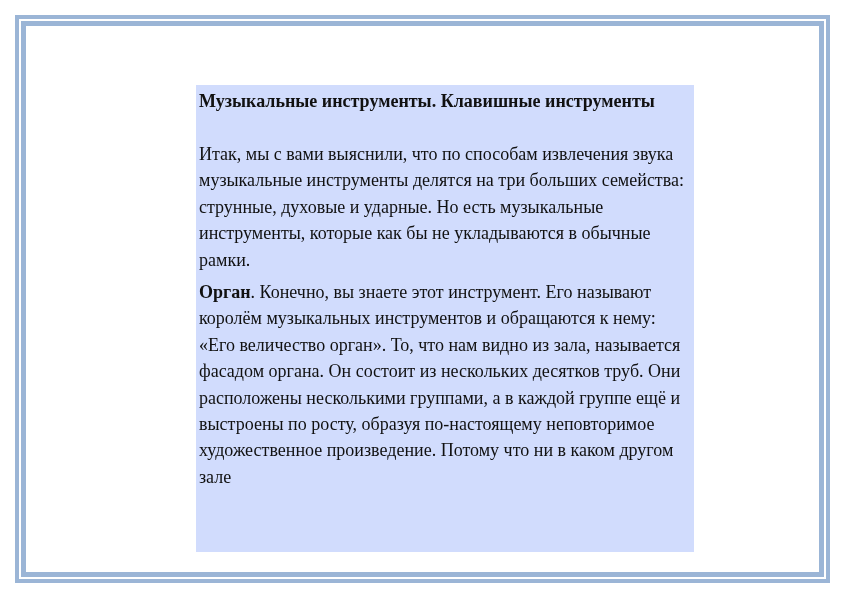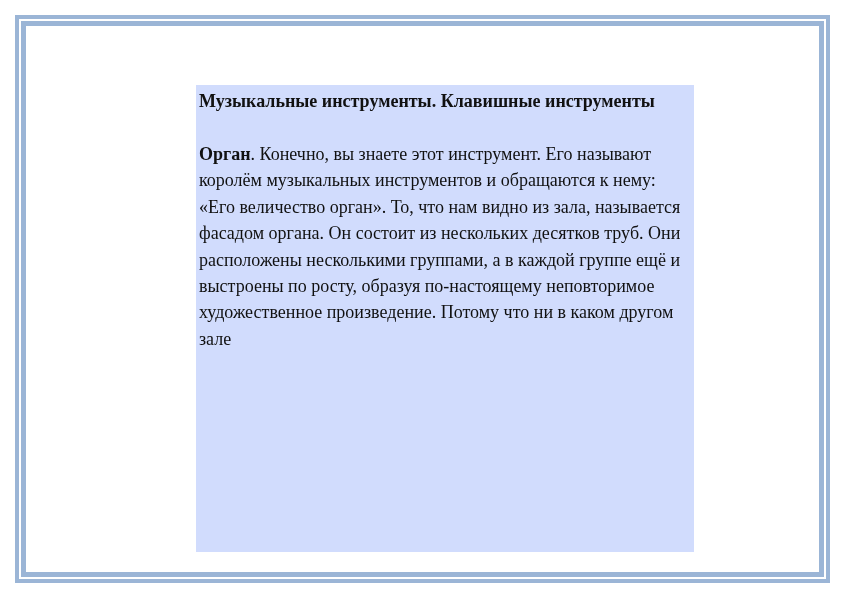--- a/index.html
+++ b/index.html
@@ -62,14 +62,15 @@
     }
   </style>
 </head>
 <body>
 
 <div class="frame-outer"></div>
 <div class="frame-inner"></div>
 
 <div class="text-panel">
   <div class="title">Музыкальные инструменты. Клавишные инструменты</div>
+  <p class="para"><span>Итак, мы с вами выяснили, что по способам извлечения звука музыкальные инструменты делятся на три больших семейства: струнные, духовые и ударные. Но есть музыкальные инструменты, которые как бы не укладываются в обычные рамки.</span></p>
   <p class="para"><b>Орган</b><span>. Конечно, вы знаете этот инструмент. Его называют королём музыкальных инструментов и обращаются к нему: «Его величество орган». То, что нам видно из зала, называется фасадом органа. Он состоит из нескольких десятков труб. Они расположены несколькими группами, а в каждой группе ещё и выстроены по росту, образуя по-настоящему неповторимое художественное произведение. Потому что ни в каком другом зале</span></p>
 </div>
 
 </body></html>

